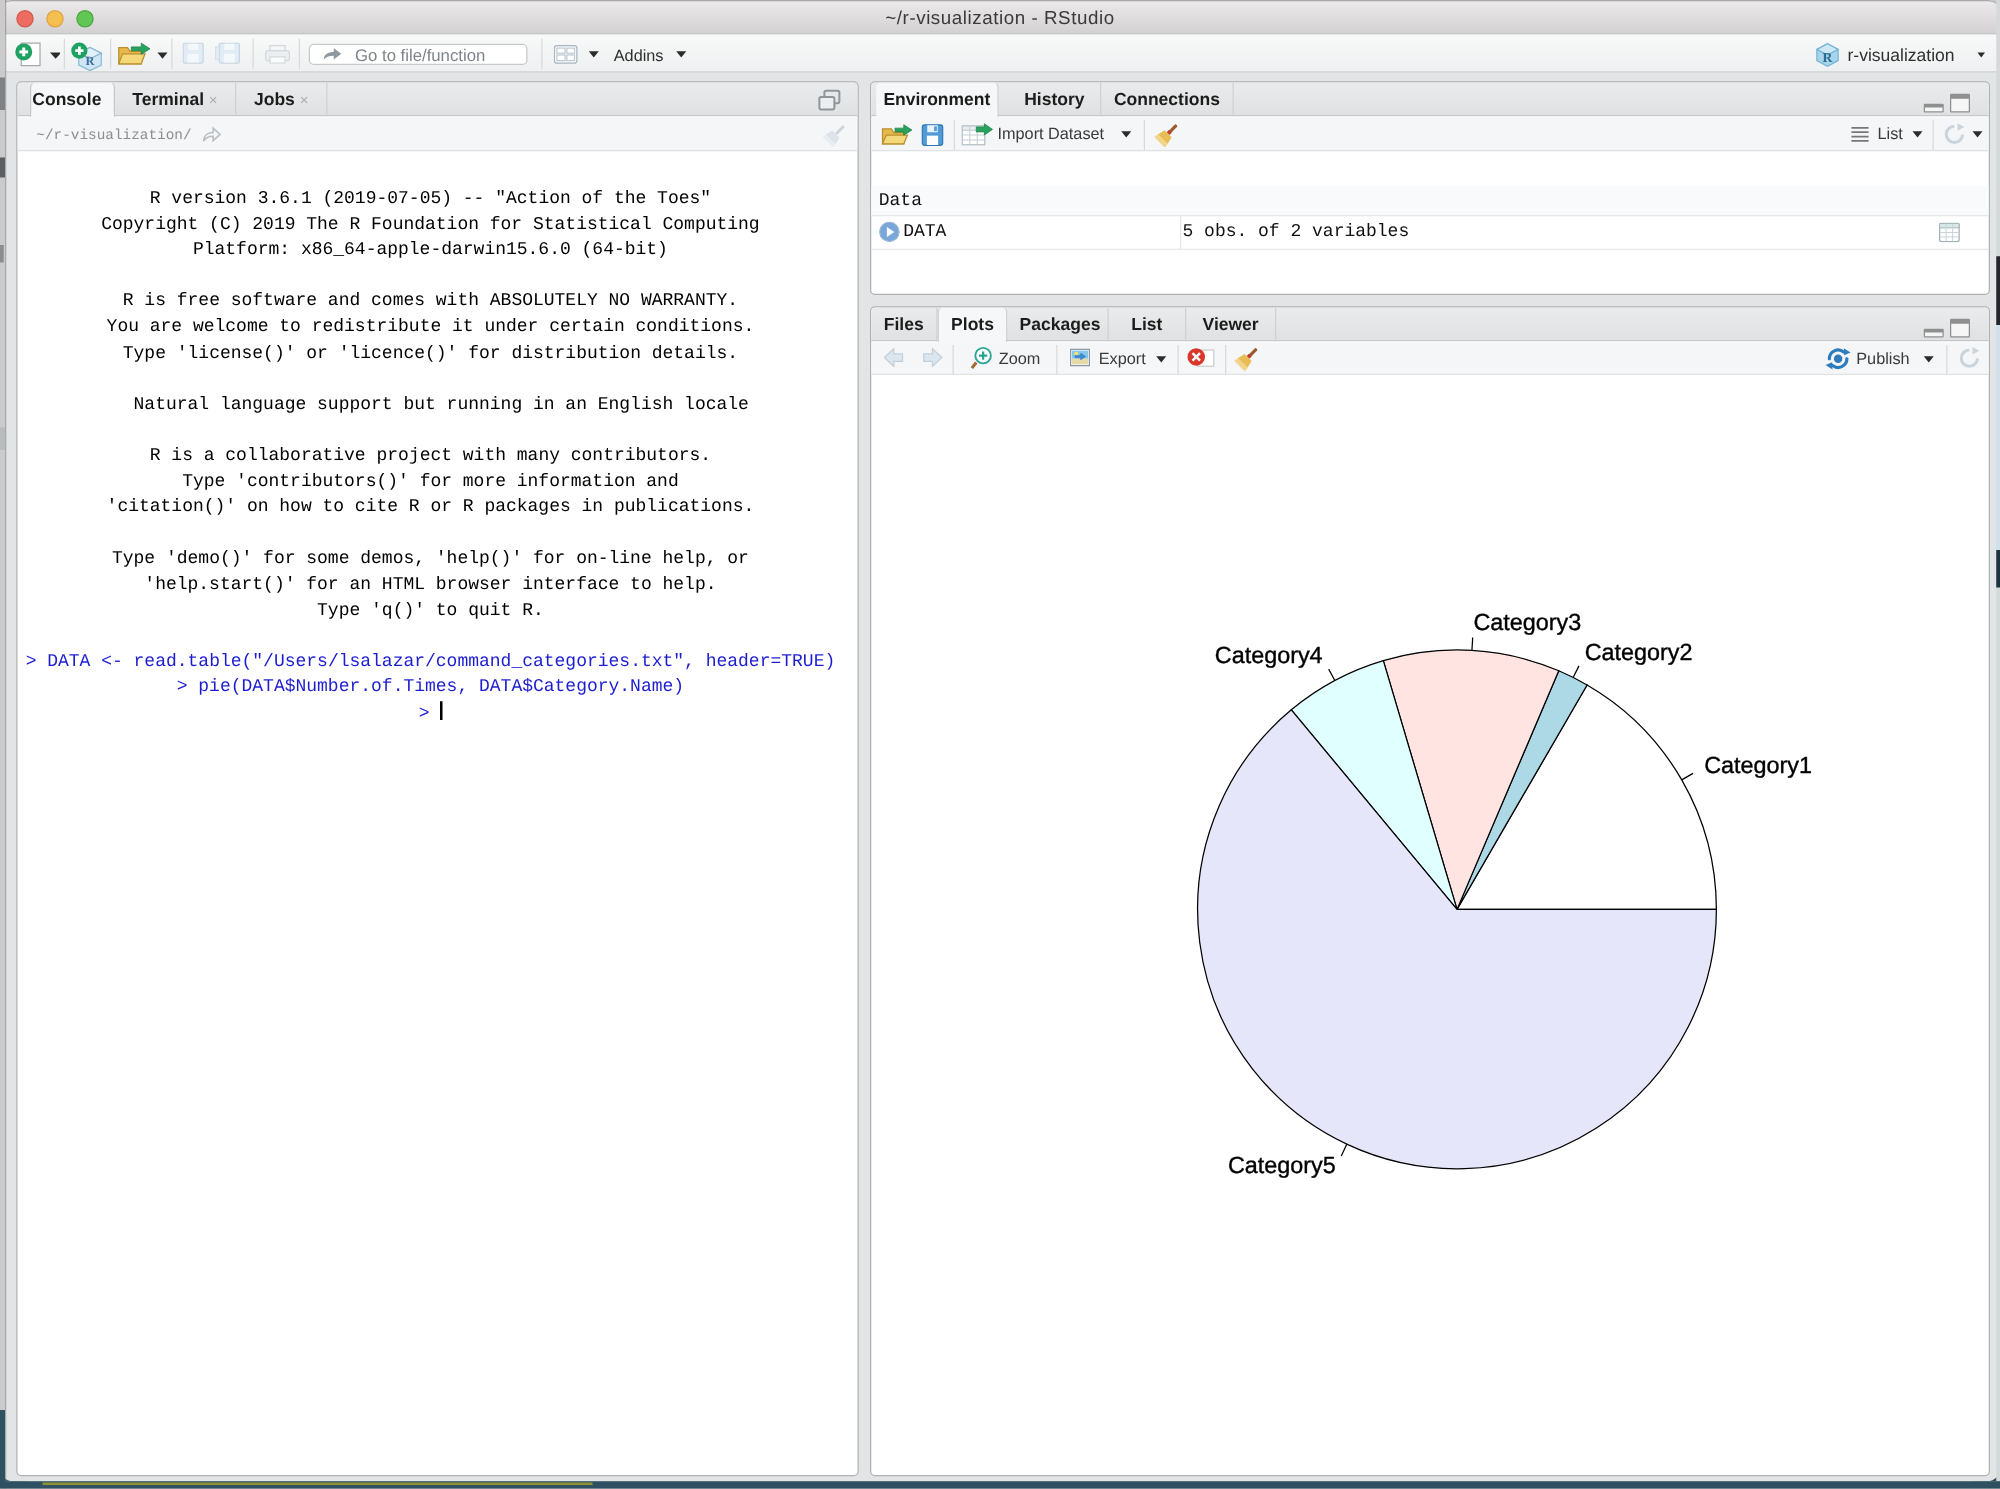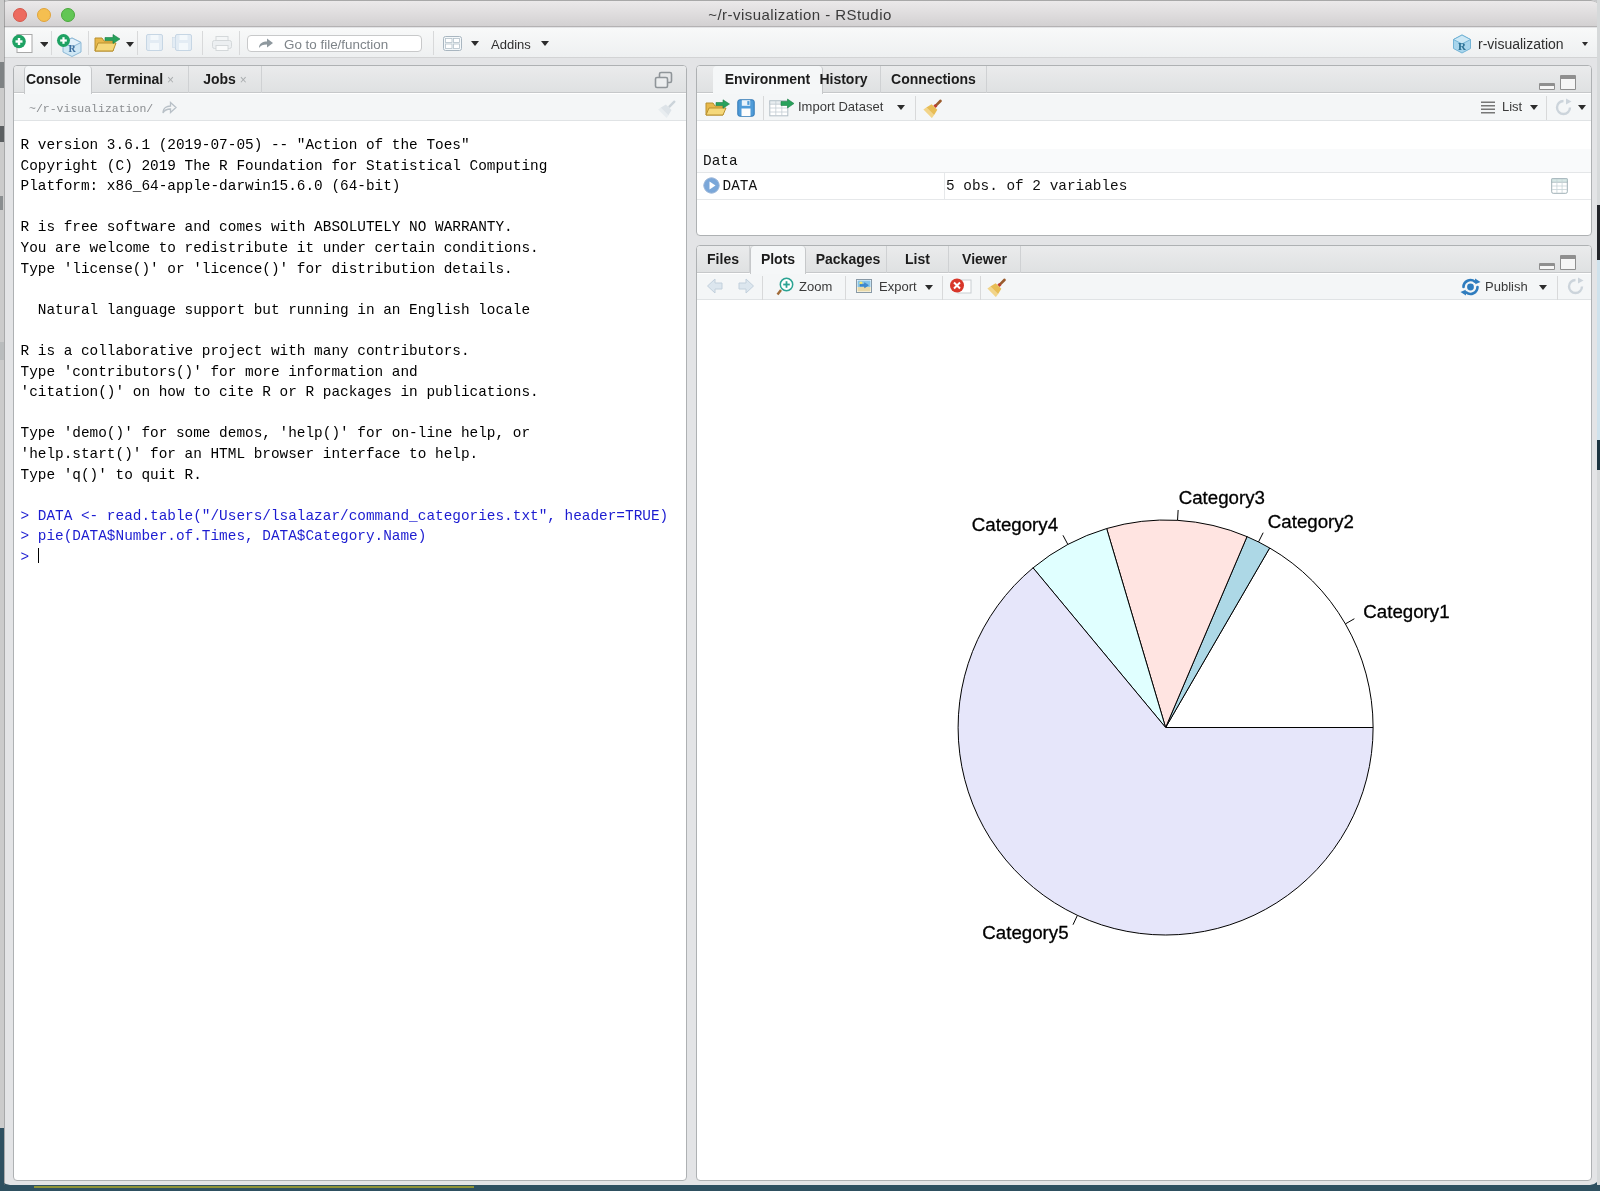--- a/index.html
+++ b/index.html
@@ -32,21 +32,21 @@
   #panelP { left:696px; top:245px; width:896px; height:936px; }
   .tabbar { left:0; top:0; width:100%; height:27px;
     background:linear-gradient(#eaebec,#dfe1e2); border-bottom:1px solid #c6c8ca; }
   .tab { top:0; height:27px; font-size:14px; font-weight:bold; color:#1c1c1c;
          line-height:27px; text-align:center; }
   .tabactive { background:#f5f7f8; border-left:1px solid #c6c8ca; border-right:1px solid #c6c8ca;
                border-top-left-radius:4px; border-top-right-radius:4px; height:28px; }
   .tabx { color:#a9acae; font-weight:normal; font-size:12px; }
   .strip { background:#f4f6f7; border-bottom:1px solid #e0e3e5; }
   .uitext { font-size:13px; color:#3a3a3a; }
-  .mono { font-family:"Liberation Mono", monospace; }
+  .mono { font-family:"Liberation Mono", monospace;text-align:center; }
 
   
   .wmin { width:16px; height:7px; border:1px solid #8f8f8f; border-top:3px solid #8f8f8f; border-radius:1px; background:#f6f6f6; }
   .wmax { width:16px; height:15px; border:1px solid #8f8f8f; border-top:4px solid #8f8f8f; border-radius:1px; background:#f6f6f6; }
 </style>
 </head>
 <body>
 <div class="abs" id="backL"></div>
 <div class="abs" style="left:0;top:62px;width:4px;height:26px;background:#7e8284;z-index:55;"></div>
 <div class="abs" style="left:0;top:126px;width:4px;height:16px;background:#5b5f61;z-index:55;"></div>
@@ -152,21 +152,21 @@
         <path d="M2,12 C2,6.5 6,5 9.5,5 L9.5,1.5 L15,6.5 L9.5,11.5 L9.5,8 C6,8 3.5,9 2,12 Z" fill="none" stroke="#b8c0c7" stroke-width="1.3"></path>
       </svg>
       <svg class="abs" style="left:644px;top:4px;" width="20" height="20">
         <g transform="rotate(45 10 10)">
           <rect x="8.8" y="0" width="2.4" height="9" rx="1" fill="#ccd4da"></rect>
           <path d="M6,9 L14,9 L15.5,15 L4.5,15 Z" fill="#dde3e8"></path>
           <path d="M4.5,15 L15.5,15 L16,18 L4,18 Z" fill="#e8edf0"></path>
         </g>
       </svg>
     </div>
-    <pre class="abs mono" id="console" style="left:6.5px; top:69px; font-size:14.4px; line-height:20.6px; color:#000;">R version 3.6.1 (2019-07-05) -- "Action of the Toes"
+    <pre class="abs mono" id="console" style="left:6.5px; top:83px; font-size:14.4px; line-height:20.6px; color:#000;">R version 3.6.1 (2019-07-05) -- "Action of the Toes"
 Copyright (C) 2019 The R Foundation for Statistical Computing
 Platform: x86_64-apple-darwin15.6.0 (64-bit)
 
 R is free software and comes with ABSOLUTELY NO WARRANTY.
 You are welcome to redistribute it under certain conditions.
 Type 'license()' or 'licence()' for distribution details.
 
   Natural language support but running in an English locale
 
 R is a collaborative project with many contributors.
@@ -177,21 +177,21 @@
 'help.start()' for an HTML browser interface to help.
 Type 'q()' to quit R.
 
 <span style="color:#1c1cd1">&gt; DATA &lt;- read.table("/Users/lsalazar/command_categories.txt", header=TRUE)
 &gt; pie(DATA$Number.of.Times, DATA$Category.Name)
 &gt;</span> <span id="cursor" style="display:inline-block; width:1.5px; height:15px; background:#000; vertical-align:-2px;"></span></pre>
   </div>
 
   <div class="abs panel" id="panelE">
     <div class="abs tabbar">
-      <div class="abs tab tabactive" style="left:16px; width:110px; border-left:none;">Environment</div>
+      <div class="abs tab tabactive" style="left:4px; width:98px; border-left:none;">Environment</div>
       <div class="abs tab" style="left:110px; width:74px; border-right:1px solid #cfd1d3;">History</div>
       <div class="abs tab" style="left:184px; width:106px; border-right:1px solid #cfd1d3;">Connections</div>
       <div class="abs wmin" style="left:842px; top:17px;"></div>
       <div class="abs wmax" style="left:863px; top:9px;"></div>
     </div>
     <div class="abs strip" style="left:0; top:28px; width:100%; height:27px;">
       <svg class="abs" style="left:8px;top:5px;" width="26" height="18">
         <path d="M1,4 L8,4 L10,7 L18,7 L18,16 L1,16 Z" fill="#e8b84b" stroke="#b8902e"></path>
         <path d="M1,16 L4,9 L21,9 L18,16 Z" fill="#f5d87a" stroke="#b8902e"></path>
         <path d="M11,3.5 L18,3.5 L18,0.8 L24.5,5 L18,9.2 L18,6.5 L11,6.5 Z" fill="#28a25c" stroke="#1d8047" stroke-width="0.6"></path>

